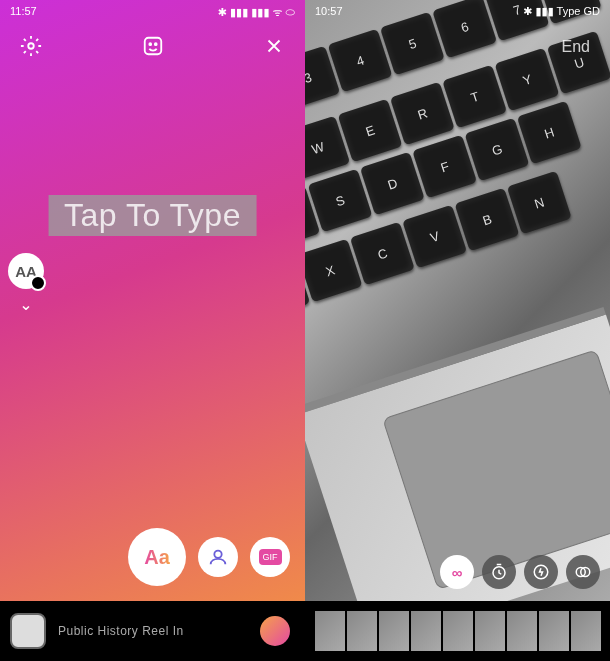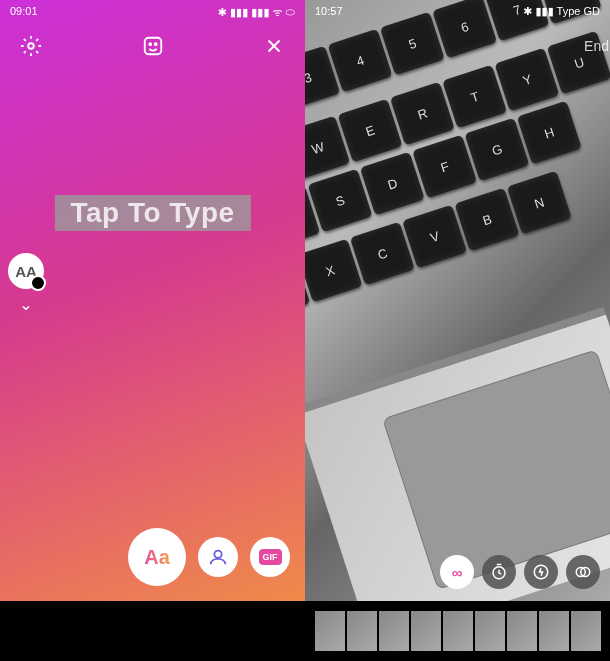--- a/index.html
+++ b/index.html
@@ -3,62 +3,62 @@
 <meta charset="utf-8">
 <style>
 *{margin:0;padding:0;box-sizing:border-box;font-family:-apple-system,BlinkMacSystemFont,sans-serif}
 body{background:#000;width:610px;height:661px;overflow:hidden}
 .container{display:flex;width:100%;height:100%}
 .panel{width:305px;height:100%;position:relative}
 .status-bar{position:absolute;top:0;left:0;right:0;height:22px;display:flex;justify-content:space-between;align-items:center;padding:0 10px;font-size:11px;color:#fff;z-index:10}
 .gradient-bg{position:absolute;top:0;left:0;right:0;bottom:60px;background:linear-gradient(160deg,#cc2fd8 0%,#d63a8e 45%,#f08a4a 100%)}
 .top-icons{position:absolute;top:30px;left:0;right:0;display:flex;justify-content:space-between;padding:0 15px;z-index:5}
 .icon-btn{width:32px;height:32px;display:flex;align-items:center;justify-content:center;color:#fff}
-.tap-text{position:absolute;top:195px;left:50%;transform:translateX(-50%);font-size:28px;font-weight:700;color:rgba(255,255,255,0.8);letter-spacing:0.5px;background:rgba(155,155,155,0.8);padding:2px 16px;white-space:nowrap}
+.tap-text{position:absolute;top:195px;left:50%;transform:translateX(-50%);font-size:32px;font-weight:400;color:rgba(255,255,255,0.8);letter-spacing:0.5px;background:rgba(155,155,155,0.8);padding:2px 16px;white-space:nowrap}
 .font-picker{position:absolute;top:253px;left:8px;display:flex;flex-direction:column;align-items:center;gap:6px}
 .font-circle{width:36px;height:36px;border-radius:50%;background:#fff;display:flex;align-items:center;justify-content:center;font-weight:700;font-size:15px;color:#555;position:relative}
 .font-circle::after{content:'';position:absolute;bottom:-2px;right:-2px;width:12px;height:12px;border-radius:50%;background:#000;border:2px solid #fff}
 .chev{color:#fff;font-size:16px}
 .bottom-circles{position:absolute;bottom:75px;right:15px;display:flex;gap:12px;align-items:center}
 .big-circle{width:58px;height:58px;border-radius:50%;background:#fff;border:5px solid rgba(255,255,255,0.6);display:flex;align-items:center;justify-content:center;font-weight:700;font-size:20px}
 .big-circle .aa{background:linear-gradient(90deg,#e44aa2,#f5a14a);-webkit-background-clip:text;background-clip:text;color:transparent}
 .small-circle{width:40px;height:40px;border-radius:50%;background:#fff;display:flex;align-items:center;justify-content:center}
 .gif-circle{width:40px;height:40px;border-radius:50%;background:#fff;display:flex;align-items:center;justify-content:center}
-.gif-box{background:#e44aa2;color:#fff;font-size:9px;font-weight:700;padding:3px 4px;border-radius:4px}
+.gif-box{background:#e44aa2;color:#fff;font-size:9px;font-weight:400;padding:3px 4px;border-radius:4px}
 .bottom-bar{position:absolute;bottom:0;left:0;right:0;height:60px;background:#000;display:flex;align-items:center;padding:0 10px;gap:12px}
 .gallery-thumb{width:36px;height:36px;border-radius:8px;background:#ddd;border:2px solid #666}
 .mode-text{color:#aaa;font-size:12px;letter-spacing:0.5px}
 .mode-dot{width:30px;height:30px;border-radius:50%;background:linear-gradient(135deg,#f5a14a,#e44aa2);margin-left:auto;margin-right:5px}
 .right-photo{position:absolute;top:0;left:0;right:0;bottom:60px;background:linear-gradient(135deg,#999 0%,#bbb 30%,#666 60%,#aaa 100%);overflow:hidden}
 .kb-row{position:absolute;display:flex;gap:3px;transform:rotate(-18deg)}
 .key{width:52px;height:50px;background:#1a1a1a;border-radius:5px;display:flex;align-items:center;justify-content:center;color:#ddd;font-size:13px;box-shadow:inset 0 0 8px rgba(255,255,255,0.1),0 2px 3px rgba(0,0,0,0.5)}
 .r1{top:10px;left:-30px}
 .r2{top:80px;left:-20px}
 .r3{top:150px;left:-50px}
 .r4{top:220px;left:-60px}
 .trackpad{position:absolute;bottom:0;left:20px;right:-40px;height:250px;background:linear-gradient(135deg,#c4c4c4,#e8e8e8);transform:rotate(-18deg);border-top:8px solid #888}
 .track-inner{position:absolute;top:30px;left:80px;right:20px;height:180px;background:#999;border-radius:8px;border:1px solid #777}
-.end-label{position:absolute;top:38px;right:1px;color:rgba(255,255,255,0.8);font-size:14px;z-index:5}
+.end-label{position:absolute;top:38px;right:20px;color:rgba(255,255,255,0.8);font-size:16px;z-index:5}
 .right-controls{position:absolute;bottom:72px;right:10px;display:flex;gap:8px}
 .ctrl-circle{width:34px;height:34px;border-radius:50%;background:rgba(80,80,80,0.85);display:flex;align-items:center;justify-content:center;color:#fff;font-size:15px}
 .ctrl-white{background:#fff;color:#e44aa2;font-weight:700}
 .right-bottom{position:absolute;bottom:0;left:0;right:0;height:60px;background:#000;display:flex;align-items:center;padding:0 8px;gap:2px;overflow:hidden}
 .bracket{width:3px;height:40px;background:#fff}
 .frame{width:30px;height:40px;background:linear-gradient(135deg,#888,#aaa);flex-shrink:0}
 svg{width:22px;height:22px;stroke:#fff;fill:none;stroke-width:2}
 </style>
 </head>
 <body>
 
 <div class="container">
 
   <div class="panel">
     <div class="gradient-bg"></div>
     <div class="status-bar">
-      <span>09:01</span>
+      <span>11:57</span>
       <span>✱ ▮▮▮ ▮▮▮ ᯤ ⬭</span>
     </div>
     <div class="top-icons">
       <div class="icon-btn">
         <svg viewBox="0 0 24 24">
             <circle cx="12" cy="12" r="3"></circle>
             <path d="M12 1v3M12 20v3M4.2 4.2l2.1 2.1M17.7 17.7l2.1 2.1M1 12h3M20 12h3M4.2 19.8l2.1-2.1M17.7 6.3l2.1-2.1"></path>
           </svg>
       </div>
       <div class="icon-btn">
@@ -88,20 +88,25 @@
         </div>
       <div class="small-circle">
         <svg viewBox="0 0 24 24" style="stroke:#6a5fd8">
             <circle cx="12" cy="9" r="4"></circle>
             <path d="M4 20c0-4 4-6 8-6s8 2 8 6"></path>
           </svg>
       </div>
       <div class="gif-circle">
         <div class="gif-box">GIF</div>
       </div>
+    </div>
+    <div class="bottom-bar">
+      <div class="gallery-thumb"></div>
+      <div class="mode-text">Public History Reel In</div>
+      <div class="mode-dot"></div>
     </div>
   </div>
 
   <div class="panel">
     <div class="right-photo">
       <div class="kb-row r1">
           <div class="key">3</div>
           <div class="key">4</div>
           <div class="key">5</div>
           <div class="key">6</div>

